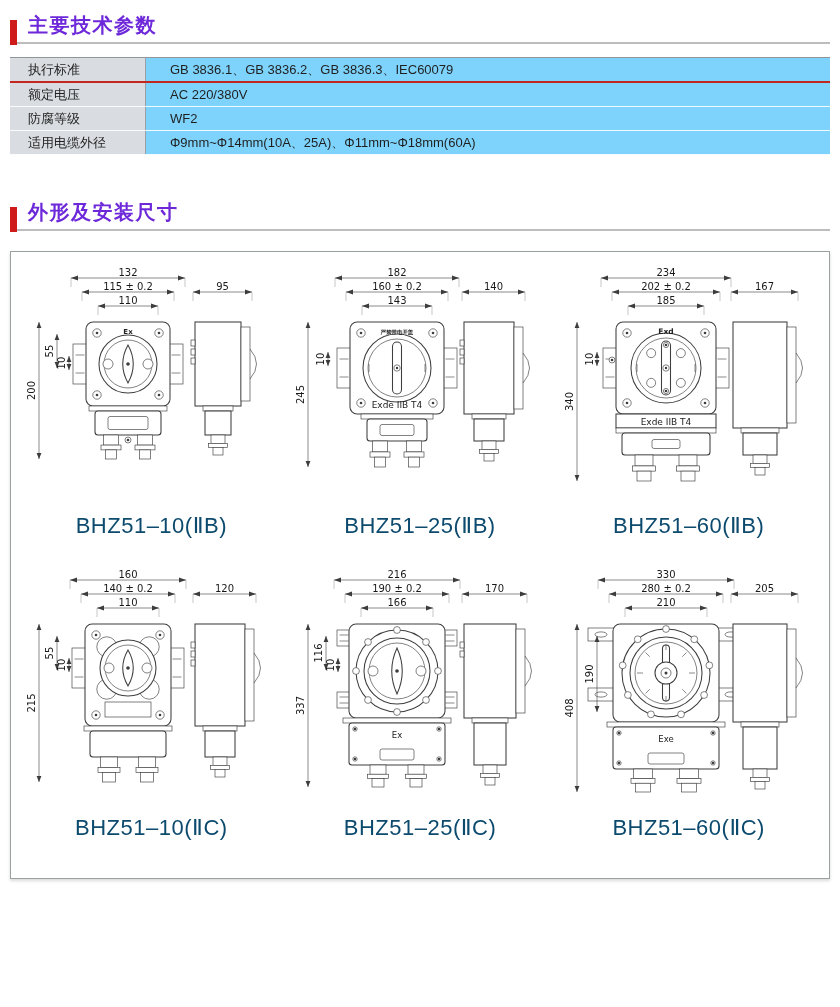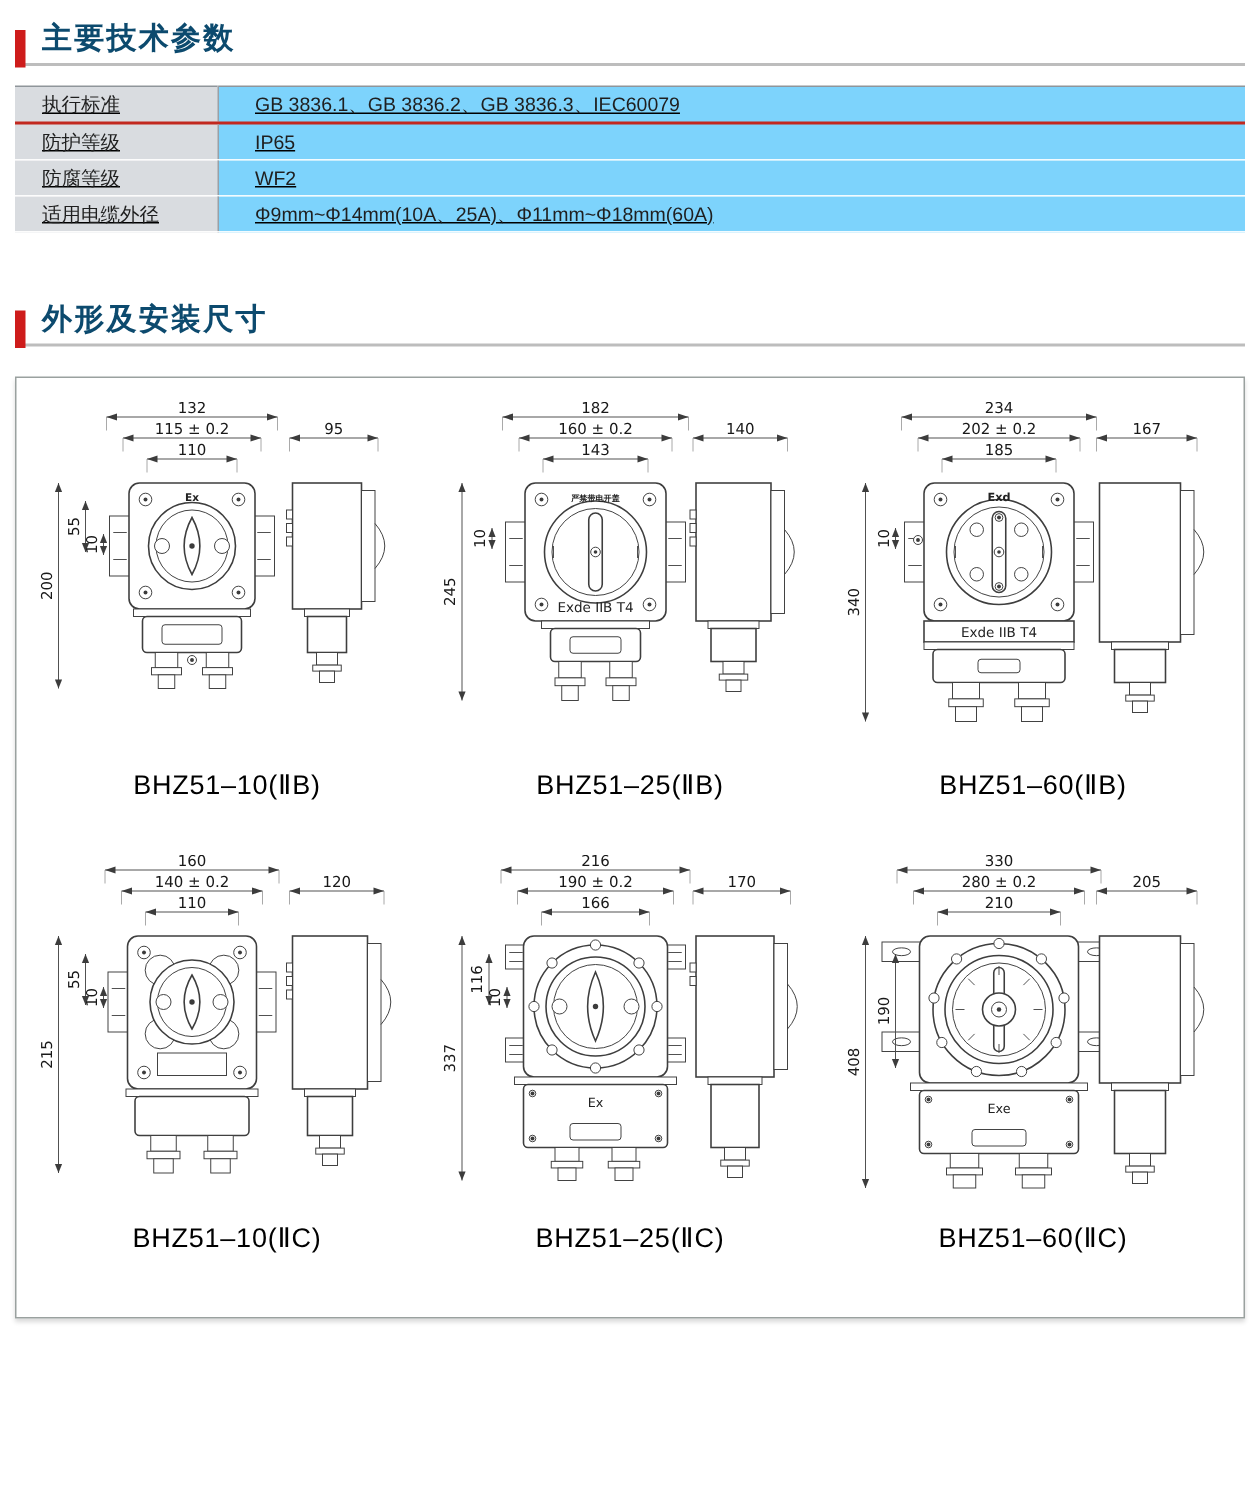--- a/index.html
+++ b/index.html
@@ -3,36 +3,36 @@
 <meta charset="utf-8">
 <style>
   html,body{margin:0;padding:0;background:#fff;}
   body{width:840px;height:1007px;font-family:"Liberation Sans","DejaVu Sans",sans-serif;overflow:hidden;position:relative;}
 
   
   .sec-h{display:flex;align-items:flex-end;margin:0 10px;padding-bottom:3px;border-bottom:2px solid #bdbdbd;}
   .sec-h.first{margin-top:12px;}
   .sec-h.second{margin-top:44px;}
   .redbar{width:7px;height:25px;background:#ce1c1b;margin:0 11px -6px 0;}
-  .sec-h h2{margin:0;font-size:20px;font-weight:700;color:#0c4a6e;letter-spacing:1.5px;}
+  .sec-h h2{margin:0;font-size:20px;font-weight:700;color:#6d28d9;letter-spacing:1.5px;}
 
   
-  table.spec{width:820px;margin:13px 10px 0;border-collapse:collapse;border-top:1px solid #8f959a;border-bottom:1px solid #cdd1d5;text-decoration:underline;}
+  table.spec{width:820px;margin:13px 10px 0;border-collapse:collapse;border-top:1px solid #8f959a;border-bottom:1px solid #cdd1d5;}
   .spec td{font-size:13px;color:#1f1f1f;height:23px;padding:0;}
   .spec td.k{width:117px;background:#d9dce0;padding-left:18px;border-right:1px solid #9aa0a6;border-bottom:1px solid rgba(255,255,255,.9);}
   .spec td.v{background:#7dd3fc;padding-left:24px;border-bottom:1px solid rgba(255,255,255,.9);}
   .spec tr.rule td{border-bottom:2px solid #c2281f;}
 
   
   .panel{margin:20px 10px 0;height:628px;border:1px solid #9aa19f;box-shadow:0 2px 3px rgba(0,0,0,.15);
          display:grid;grid-template-columns:1fr 1fr 1fr;grid-template-rows:1fr 1fr;
          padding:16px 6px 6px;box-sizing:border-box;background:#fff;}
   figure.fig{margin:0;display:flex;flex-direction:column;align-items:center;justify-content:flex-start;}
   figure.fig svg{width:252px;height:236px;}
-  figcaption{font-size:18px;color:#000000;margin-top:9px;letter-spacing:.5px;}
+  figcaption{font-size:22px;color:#0c4a6e;margin-top:9px;letter-spacing:.5px;}
 
   
   .ln{fill:#fff;stroke:#3e3e3e;stroke-width:1.05;}
   .lnn{fill:none;stroke:#3e3e3e;stroke-width:1.05;}
   .thin{stroke-width:.65;}
   .dim{fill:none;stroke:#4c4c4c;stroke-width:.65;}
   .dimf{fill:#3c3c3c;stroke:none;}
   .ext{stroke:#8c8c8c;stroke-width:.5;}
   svg text{font-family:"DejaVu Sans",sans-serif;}
   .dimt{font-size:10px;fill:#191919;}
@@ -46,22 +46,22 @@
   <h2>主要技术参数</h2>
 </header>
 
 <table class="spec">
   <tbody>
     <tr class="rule">
       <td class="k">执行标准</td>
       <td class="v">GB 3836.1、GB 3836.2、GB 3836.3、IEC60079</td>
     </tr>
     <tr>
-      <td class="k">防护等级</td>
-      <td class="v">IP65</td>
+      <td class="k">额定电压</td>
+      <td class="v">AC 220/380V</td>
     </tr>
     <tr>
       <td class="k">防腐等级</td>
       <td class="v">WF2</td>
     </tr>
     <tr>
       <td class="k">适用电缆外径</td>
       <td class="v">Φ9mm~Φ14mm(10A、25A)、Φ11mm~Φ18mm(60A)</td>
     </tr>
   </tbody>

